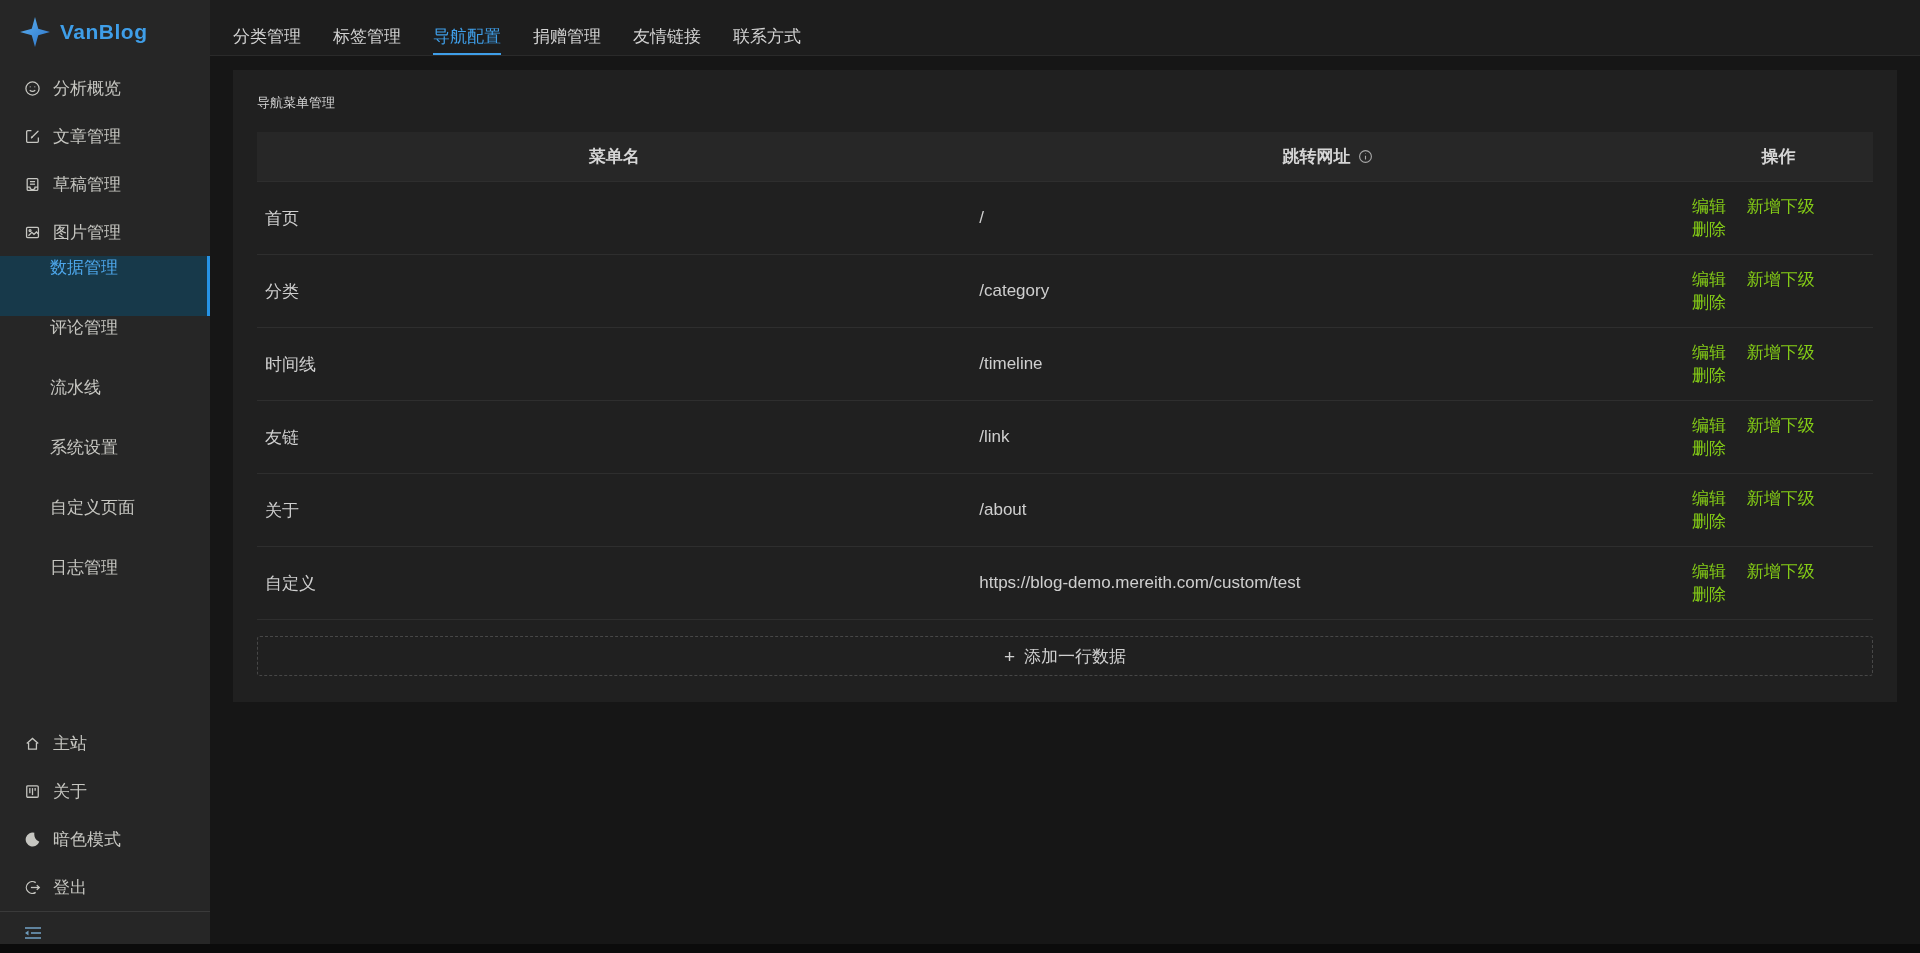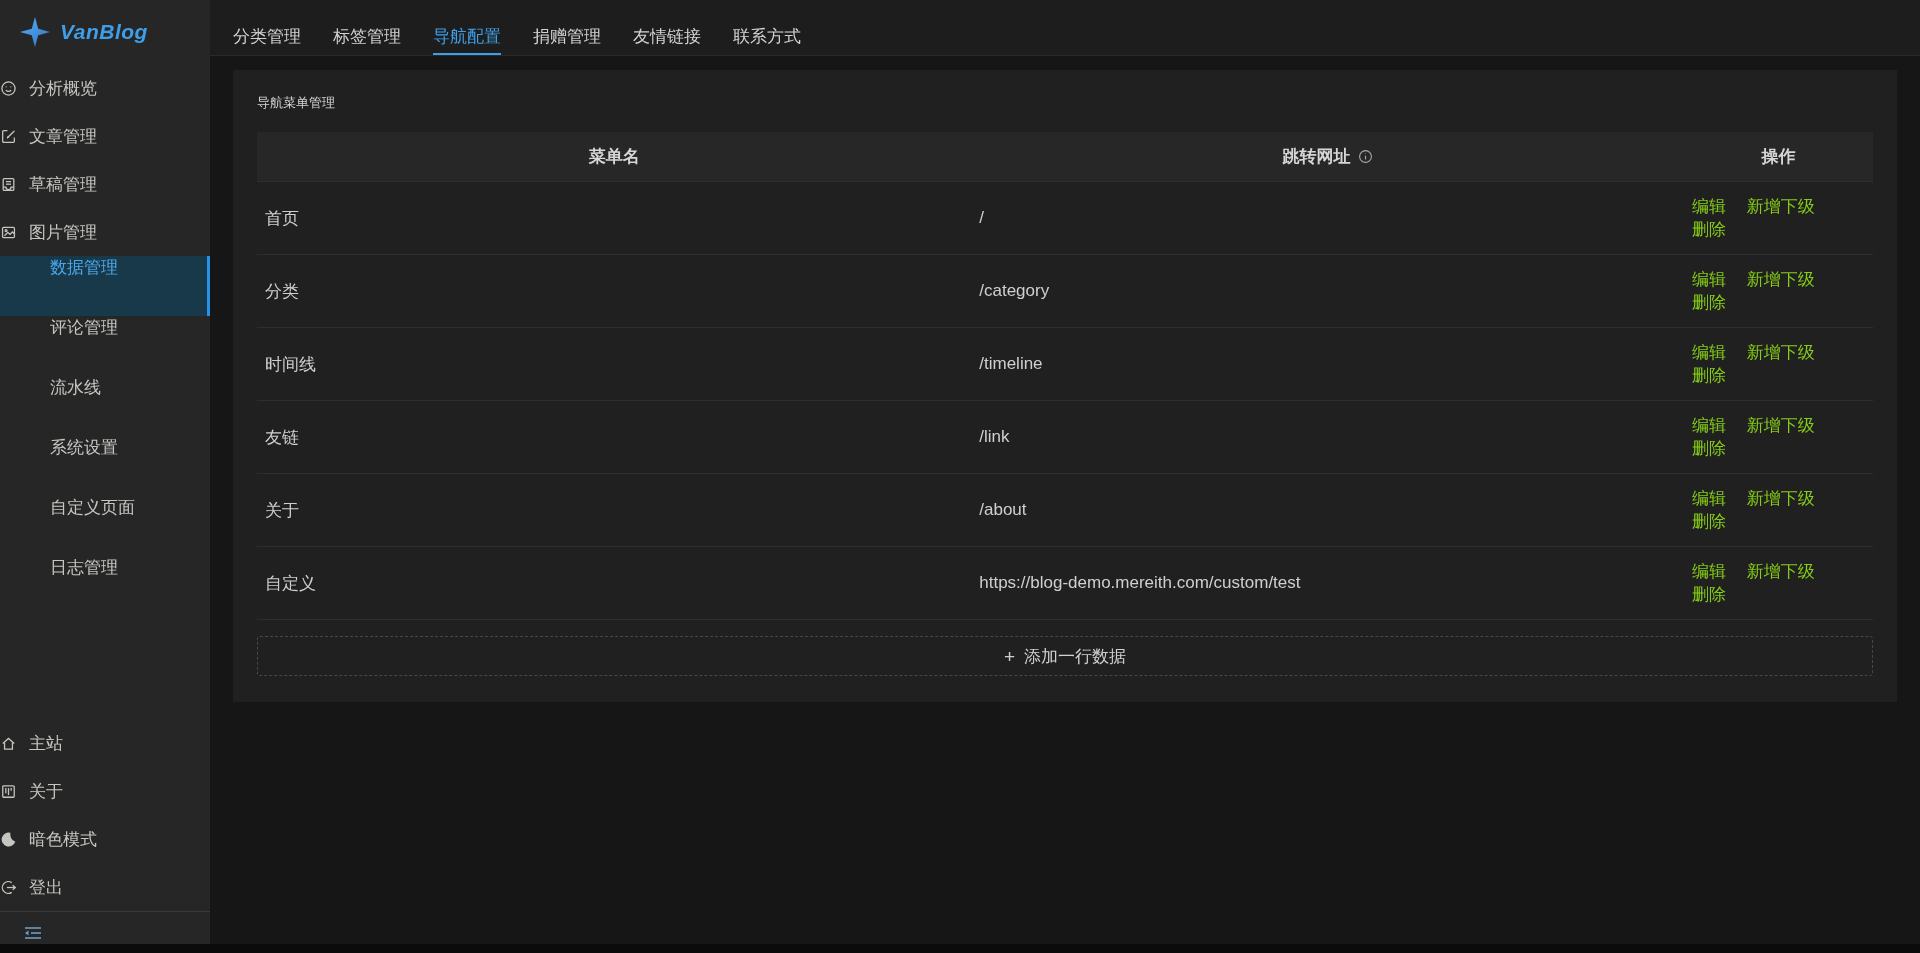--- a/index.html
+++ b/index.html
@@ -11,23 +11,23 @@
   }
   
   .sidebar {
     position:absolute; left:0; top:0; bottom:0; width:210px;
     background:#262626; display:flex; flex-direction:column; z-index:5;
   }
   .logo-row {
     height:64px; display:flex; align-items:center; padding-left:20px; cursor:pointer;
   }
   .logo-row svg { width:30px; height:30px; }
-  .logo-title { margin-left:10px; font-size:21px; font-weight:bold; color:#3f9ee8; letter-spacing:.5px;font-style:italic; }
+  .logo-title { margin-left:10px; font-size:21px; font-weight:bold; color:#3f9ee8; letter-spacing:.5px; }
   .nav-item {
-    height:48px; display:flex; align-items:center; 
+    height:48px; display:flex; align-items:center; padding-left:24px;
     color:#c6c6c1; cursor:pointer; position:relative;
   }
   .nav-item .ic { width:17px; height:17px; display:inline-flex; flex:none; }
   .nav-item .ic svg { width:17px; height:17px; }
   .nav-item .lbl { margin-left:12px; white-space:nowrap; }
   .nav-item.active-parent { color:#3f9ee8; }
   .nav-item .caret { margin-left:auto; margin-right:18px; display:inline-flex; }
   .sub-item {
     height:60px; display:flex; align-items:flex-start; padding-left:50px;
     color:#c6c6c1; cursor:pointer; border-right:3px solid transparent;

